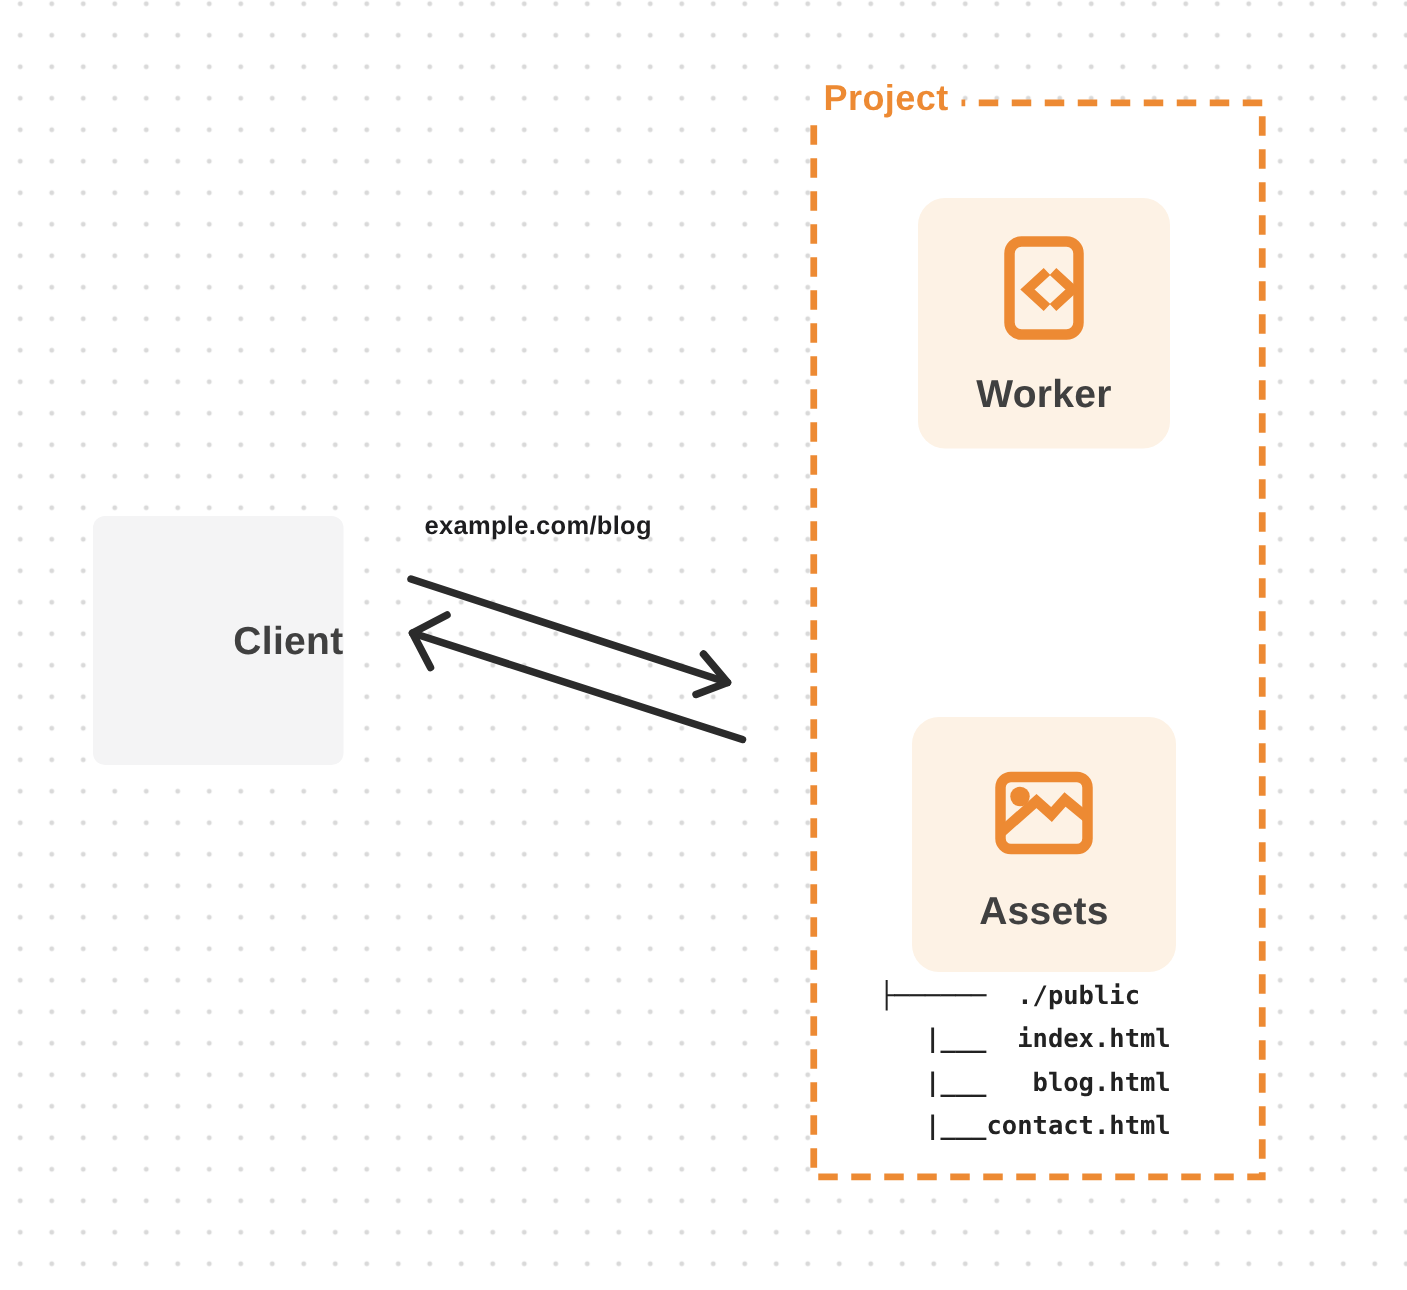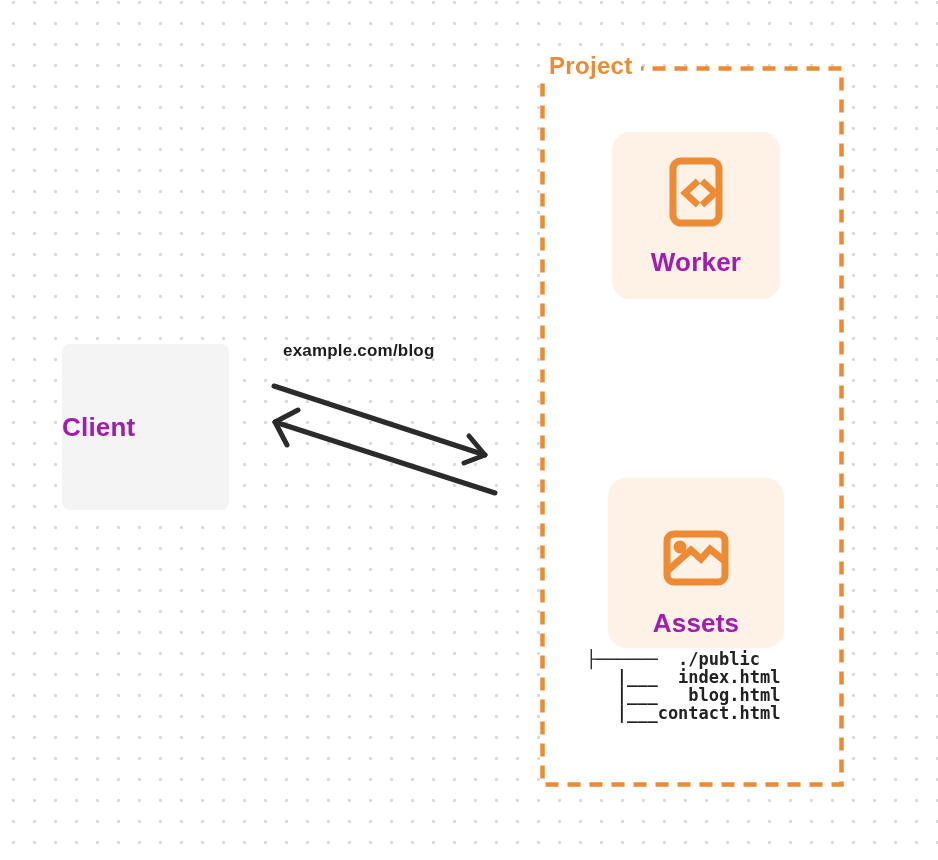--- a/index.html
+++ b/index.html
@@ -17,24 +17,24 @@
     background-position:3px -8px;
   }
   svg.overlay{
     position:absolute;left:0;top:0;width:938px;height:860px;
     display:block;
   }
   
   .client-box{
     position:absolute;left:62px;top:344px;width:167px;height:166px;
     background:#f4f4f5;border-radius:8px;
-    display:flex;align-items:center;justify-content:flex-start;
+    display:flex;align-items:center;justify-content:flex-end;
   }
   .big-label{
-    font-size:26px;font-weight:bold;color:#a21caf;letter-spacing:.2px;
+    font-size:26px;font-weight:bold;color:#404040;letter-spacing:.2px;
   }
   
   .request-label{
     position:absolute;left:283px;top:341px;
     font-size:17px;font-weight:bold;color:#1d1d1f;letter-spacing:.2px;text-align:center;
   }
   
   .project-title-wrap{
     position:absolute;left:540px;top:52px;width:304px;
   }
@@ -42,28 +42,28 @@
     display:inline-block;background:#ffffff;padding:0 9px;
     font-size:24px;font-weight:bold;color:#ed8a33;letter-spacing:.3px;
   }
   
   .card{
     position:absolute;background:#fdf2e5;border-radius:18px;
     display:flex;flex-direction:column;align-items:center;
   }
   .worker-card{left:612px;top:132px;width:168px;height:167px;padding-top:25px;box-sizing:border-box;}
   .worker-card .icon{height:70px;margin-bottom:20px;}
-  .assets-card{left:608px;top:478px;width:176px;height:170px;padding-top:52px;box-sizing:border-box;}
+  .assets-card{left:608px;top:478px;width:176px;height:170px;padding-top:36px;box-sizing:border-box;}
   .assets-card .icon{height:56px;margin-bottom:22px;}
   .icon{display:flex;align-items:center;justify-content:center;}
   
   .file-tree{
     position:absolute;left:586px;top:650px;margin:0;
     font-family:"DejaVu Sans Mono", monospace;
-    font-size:17px;line-height:18px;color:#222222;
+    font-size:17px;line-height:29px;color:#222222;
     white-space:pre;font-weight:bold;
   }
 </style>
 </head>
 <body>
 
 <div class="canvas">
 
   <svg class="overlay" viewBox="0 0 938 860">
 

